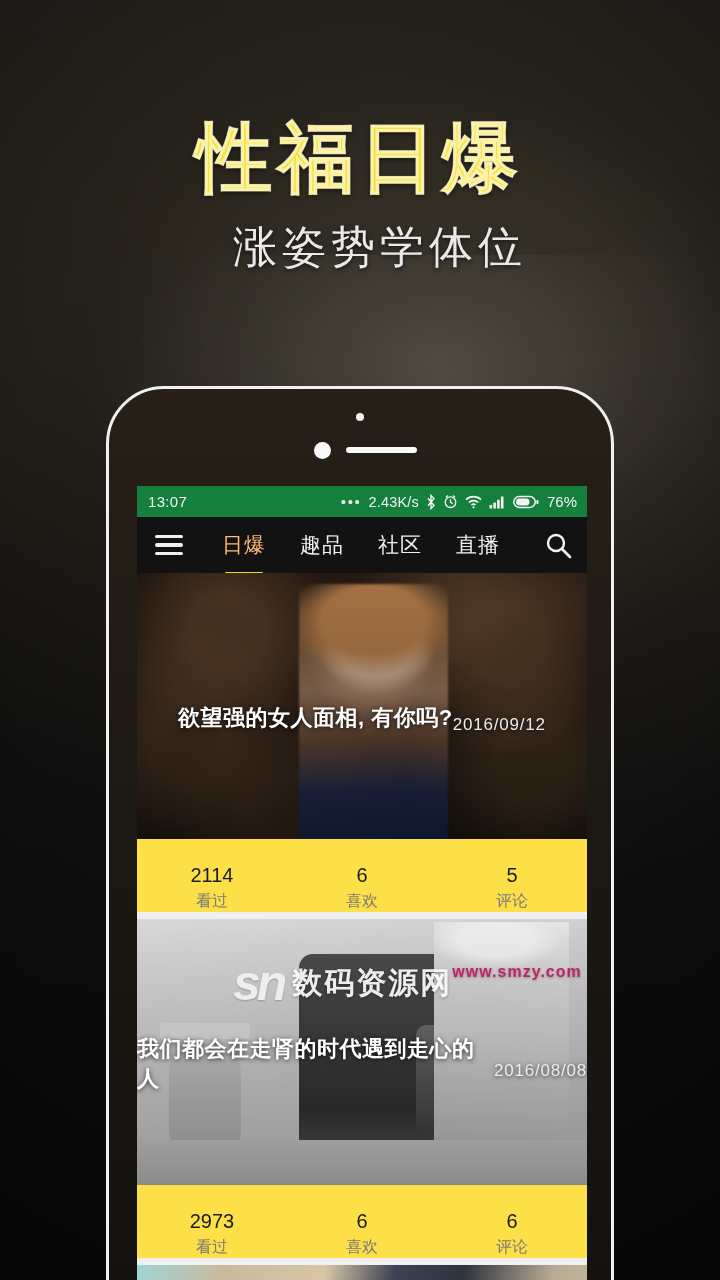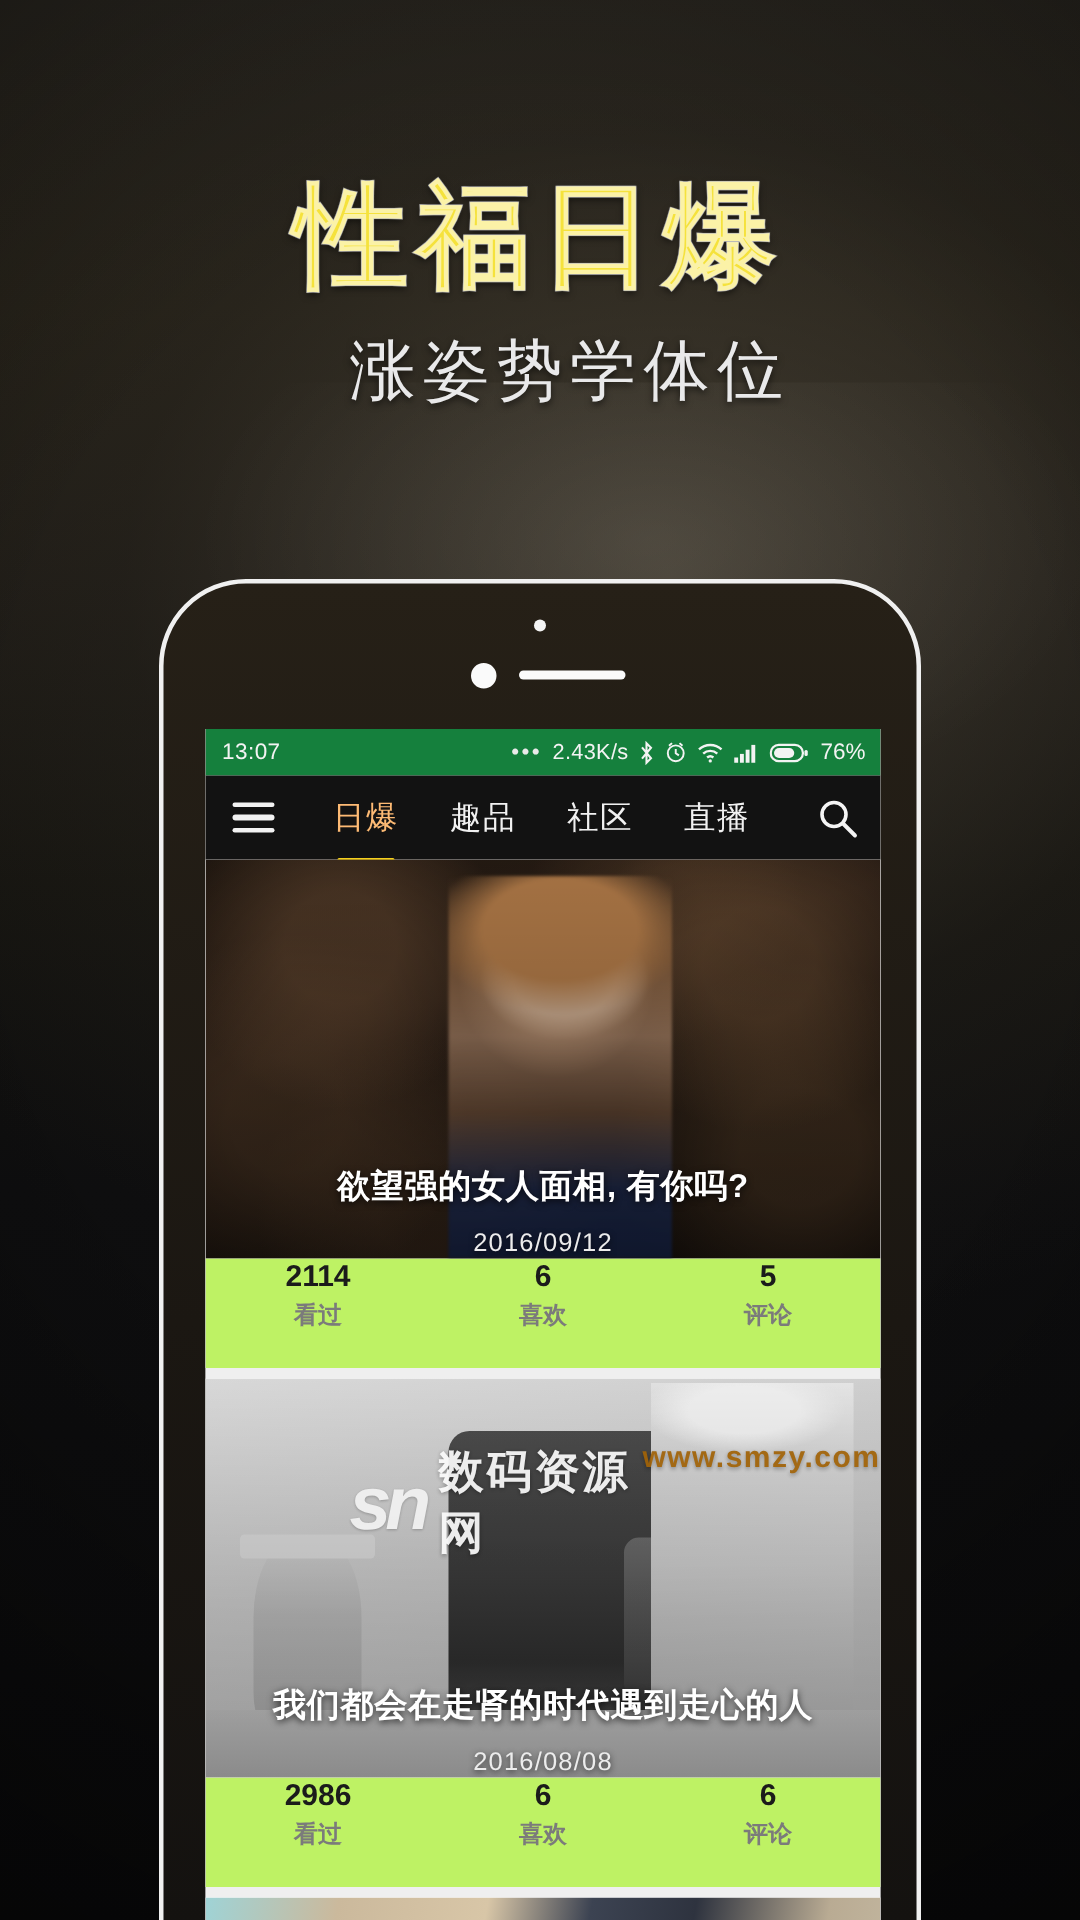--- a/index.html
+++ b/index.html
@@ -161,53 +161,53 @@
   .p2-grade{ position:absolute; inset:0; background:linear-gradient(180deg,rgba(0,0,0,0.02) 0%,rgba(0,0,0,0.14) 60%,rgba(0,0,0,0.20) 100%); }
 
   
   .photo3{
     position:absolute; inset:0;
     background:linear-gradient(100deg,#9fd3d6 0%,#cbb99c 18%,#d8c6a7 38%,#3c4352 52%,#2e333f 66%,#b9ab93 84%,#c8bda6 100%);
   }
 
   .card-overlay{
     position:absolute; left:0; right:0; bottom:0; top:0;
-    display:flex; flex-direction:column; justify-content:flex-end; align-items:center;
+    display:flex; flex-direction:row; justify-content:center; align-items:center;
     padding-top:24px;
   }
   .card-title{
     font-size:22px; font-weight:bold; color:#fff; letter-spacing:0.5px;
     text-shadow:0 1px 5px rgba(0,0,0,0.75);
   }
   .card-date{
     margin-top:13px; font-size:17px; color:#ececec; letter-spacing:0.8px;
     text-shadow:0 1px 4px rgba(0,0,0,0.7);
   }
 
   .card-stats{
-    display:flex; background:#bef264; height:73px; align-items:flex-start;font-weight:bold;
+    display:flex; background:#fde047; height:73px; align-items:flex-end;
   }
   .stat{ flex:1; text-align:center; }
   .stat-num{ font-size:20px; color:#1b1b1b; line-height:1.25; }
   .stat-label{ font-size:16px; color:#7b7b7b; margin-top:3px; }
 
   
   .watermark{
     position:absolute; left:96px; top:42px;
     display:flex; align-items:center; gap:9px;
     opacity:0.93;
   }
   .wm-logo{
     font-size:50px; font-weight:bold; color:#f2f2f2; font-style:italic;
     line-height:0.9; letter-spacing:-4px;
     text-shadow:0 1px 2px rgba(0,0,0,0.25);
   }
   .wm-text{ display:flex; flex-direction:row; }
   .wm-cn{ font-size:30px; font-weight:bold; color:#fafafa; letter-spacing:2px; text-shadow:0 1px 3px rgba(0,0,0,0.35); }
-  .wm-url{ font-size:20px; font-weight:bold; color:#a16207; letter-spacing:1px; text-shadow:0 1px 3px rgba(0,0,0,0.35); }
+  .wm-url{ font-size:16px; font-weight:bold; color:#be185d; letter-spacing:1px; text-shadow:0 1px 3px rgba(0,0,0,0.35); }
 </style>
 </head>
 <body>
 
 <div class="bg-base"></div>
 <div class="bg-sheen"></div>
 <div class="bg-vignette"></div>
 
 <div class="hero">
   <div class="hero-title">性福日爆</div>
@@ -343,21 +343,21 @@
             </div>
           </div>
 
           <div class="card-overlay">
             <div class="card-title">我们都会在走肾的时代遇到走心的人</div>
             <div class="card-date">2016/08/08</div>
           </div>
         </div>
         <div class="card-stats">
           <div class="stat">
-            <div class="stat-num">2986</div>
+            <div class="stat-num">2973</div>
             <div class="stat-label">看过</div>
           </div>
           <div class="stat">
             <div class="stat-num">6</div>
             <div class="stat-label">喜欢</div>
           </div>
           <div class="stat">
             <div class="stat-num">6</div>
             <div class="stat-label">评论</div>
           </div>

